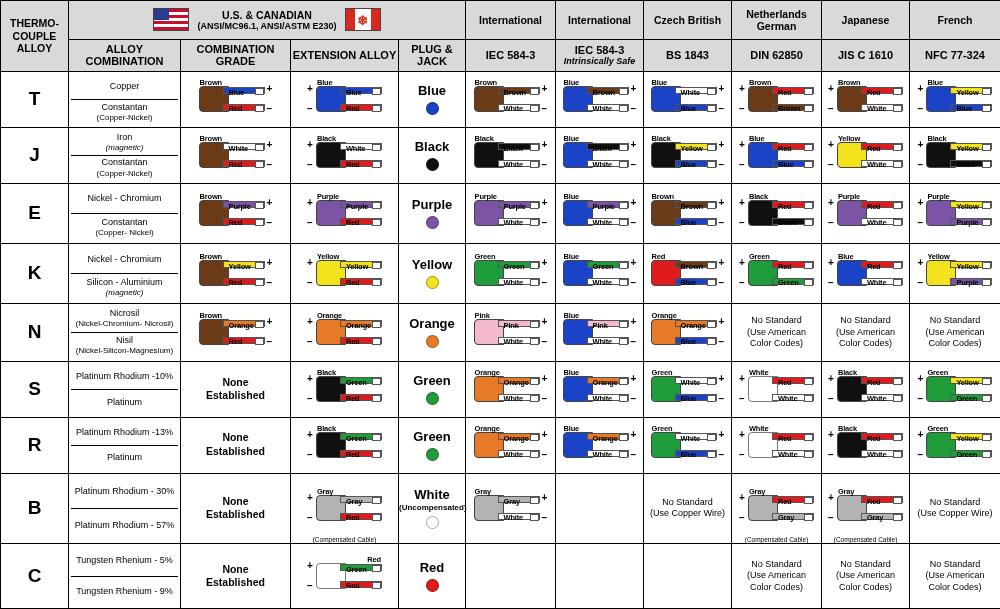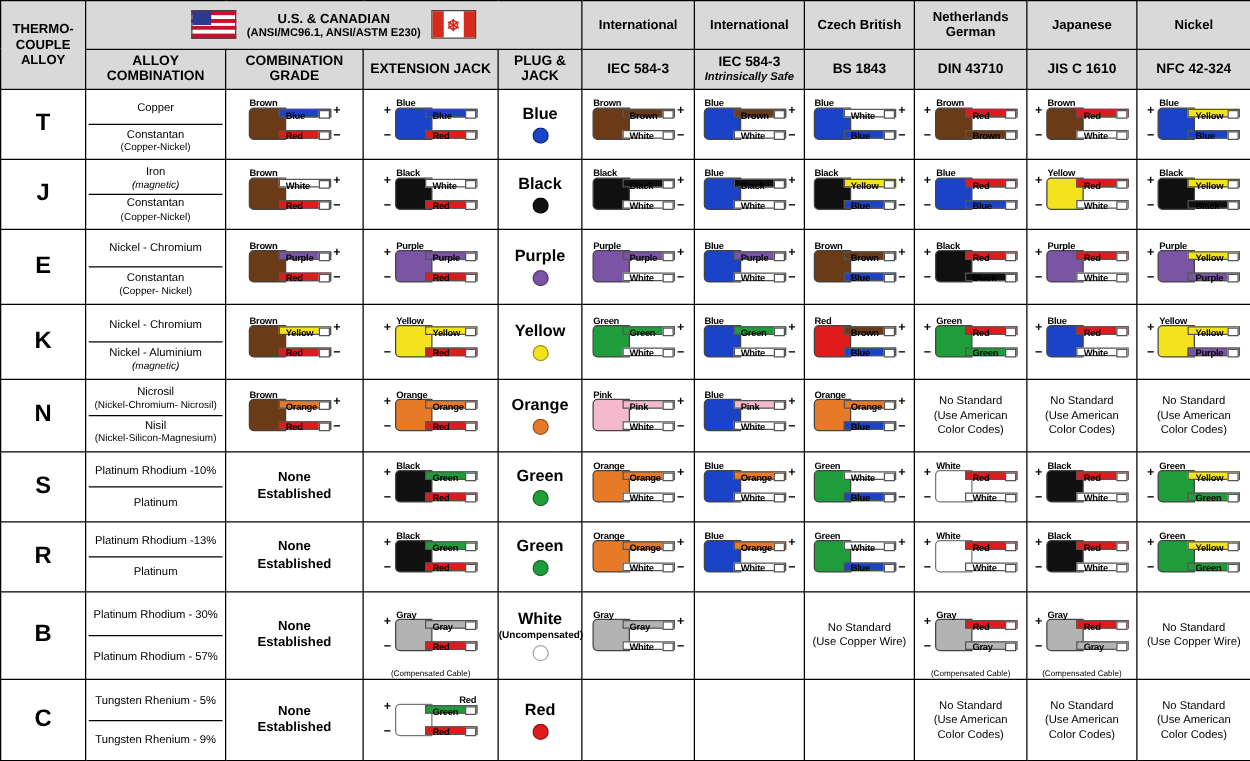--- a/index.html
+++ b/index.html
@@ -86,36 +86,36 @@
             <span style="position:absolute;right:0;top:0;bottom:0;width:9px;background:#d52b1e;"></span>
             <span style="position:absolute;left:50%;top:50%;transform:translate(-50%,-50%);color:#d52b1e;font-size:13px;line-height:1;">❄</span>
           </span>
         </div>
       </td>
       <td class="hdr-top"><span>International</span></td>
       <td class="hdr-top"><span>International</span></td>
       <td class="hdr-top"><span style="white-space:pre-line">Czech British</span></td>
       <td class="hdr-top"><span style="white-space:pre-line">Netherlands German</span></td>
       <td class="hdr-top"><span>Japanese</span></td>
-      <td class="hdr-top"><span>Nickel</span></td>
+      <td class="hdr-top"><span>French</span></td>
     </tr>
     <tr style="height:30px">
       <td class="hdr-sub"><span style="white-space:pre-line">ALLOY COMBINATION</span></td>
       <td class="hdr-sub"><span style="white-space:pre-line">COMBINATION GRADE</span></td>
-      <td class="hdr-sub"><span style="white-space:pre-line">EXTENSION JACK</span></td>
+      <td class="hdr-sub"><span style="white-space:pre-line">EXTENSION ALLOY</span></td>
       <td class="hdr-sub"><span style="white-space:pre-line">PLUG &amp; JACK</span></td>
       <td class="hdr-sub"><span>IEC 584-3</span></td>
       <td class="hdr-sub">
         <span>IEC 584-3</span>
         <span class="hdr-ital">Intrinsically Safe</span>
       </td>
       <td class="hdr-sub"><span>BS 1843</span></td>
-      <td class="hdr-sub"><span>DIN 43710</span></td>
+      <td class="hdr-sub"><span>DIN 62850</span></td>
       <td class="hdr-sub"><span>JIS C 1610</span></td>
-      <td class="hdr-sub"><span>NFC 42-324</span></td>
+      <td class="hdr-sub"><span>NFC 77-324</span></td>
     </tr>
 
   <tr style="height: 52px;">
           <td class="type-cell">T</td>
           <td class="alloy">
             <div class="alloy-wrap">
               <div class="alloy-box">
       <div>Copper</div>
 
     </div>
@@ -663,21 +663,21 @@
         </tr>
         <tr style="height: 56px;">
           <td class="type-cell">K</td>
           <td class="alloy">
             <div class="alloy-wrap">
               <div class="alloy-box">
       <div>Nickel - Chromium</div>
 
     </div>
               <div class="alloy-box">
-      <div>Nickel - Aluminium</div>
+      <div>Silicon - Aluminium</div>
       <div class="alloy-ital">(magnetic)</div>
 
     </div>
             </div>
           </td>
           <td class="cellpad">
             <div class="cellwrap">
     <div class="cable">
       <div class="jacket round-l" style="background:#6b3a16;border-color:#444;"></div>
       <div class="w1" style="background:#f2e31d;">

